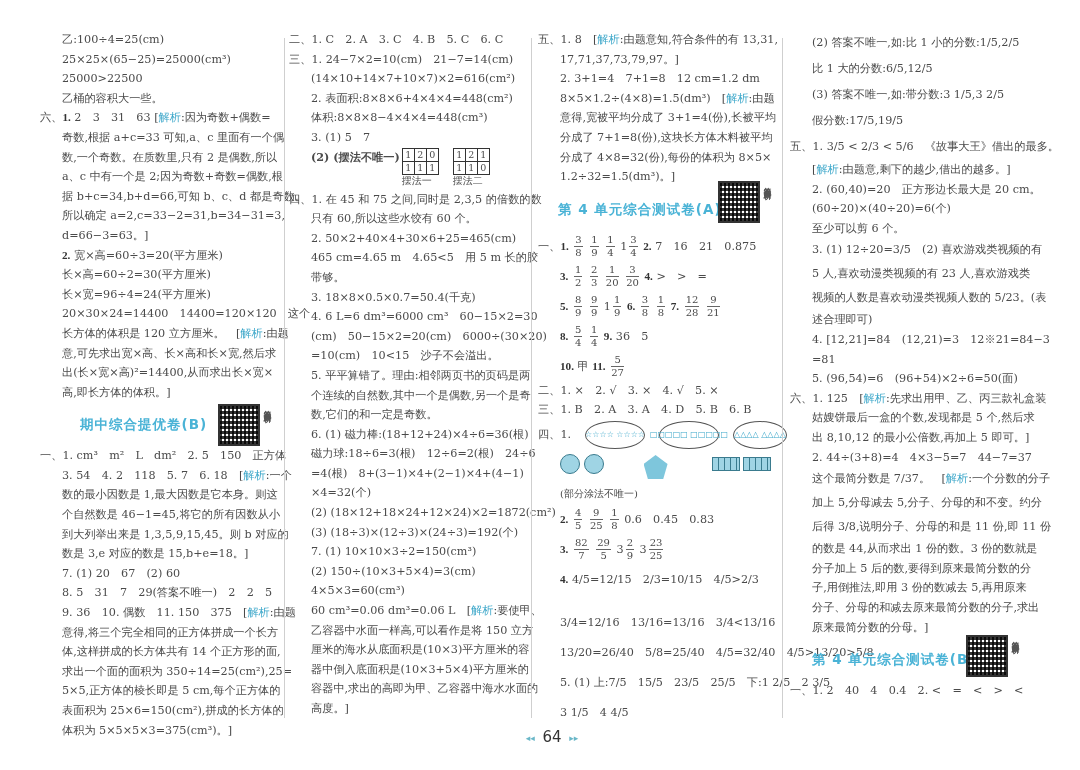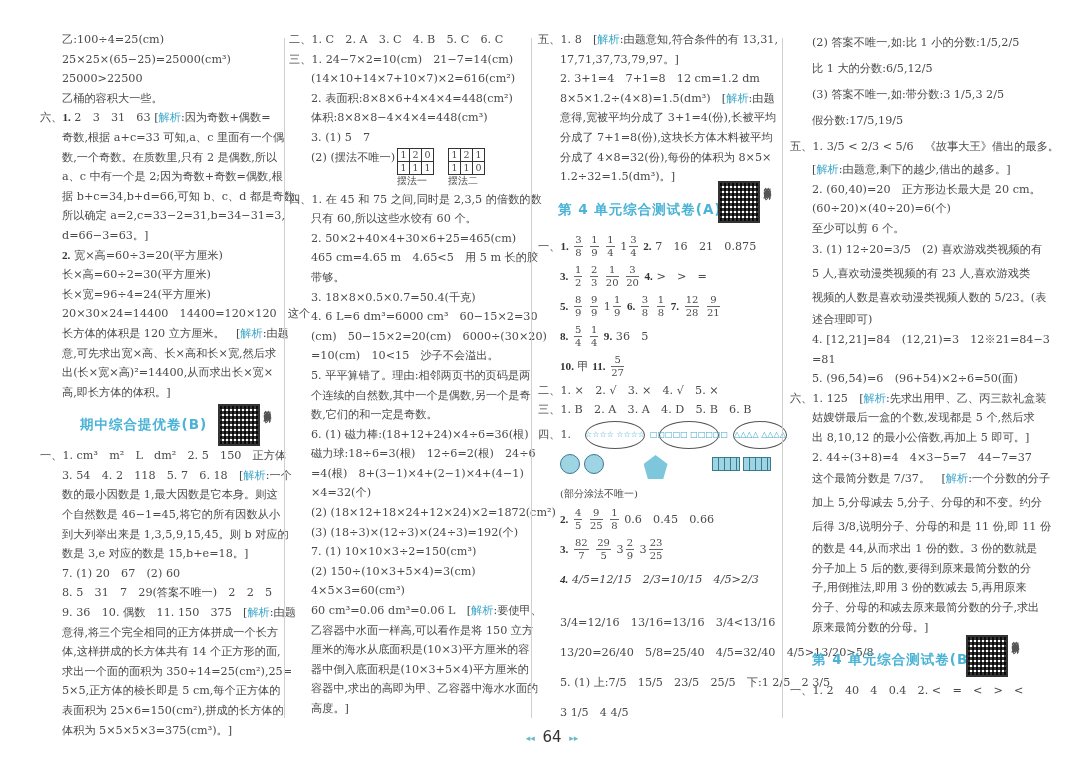--- a/index.html
+++ b/index.html
@@ -102,21 +102,21 @@
 <div class="divider" style="left:284px; height:680px;"></div>
 
 <div class="col col2">
   <div class="line">二、1. C　2. A　3. C　4. B　5. C　6. C</div>
   <div class="line"><span>三、1.</span> <span>24−7×2=10(cm)　21−7=14(cm)</span></div>
   <div class="line ind">(14×10+14×7+10×7)×2=616(cm²)</div>
   <div class="line ind">2. 表面积:8×8×6+4×4×4=448(cm²)</div>
   <div class="line ind">体积:8×8×8−4×4×4=448(cm³)</div>
   <div class="line ind">3. (1) 5　7</div>
   <div class="line ind" style="height:42px; display:flex; align-items:flex-start;">
-    <span style="margin-right:2px;">(2) (摆法不唯一)</span>
+    <span style="margin-right:2px;font-weight:bold;">(2) (摆法不唯一)</span>
     <div>
       <table class="grid-tbl">
         <tbody>
             <tr>
               <td>1</td>
               <td>2</td>
               <td>0</td>
             </tr>
         <tr>
               <td>1</td>
@@ -241,30 +241,30 @@
     <span><span class="circ"></span> <span class="circ"></span></span>
     <span class="penta" style="margin-left:18px;"></span>
     <span style="margin-left:22px;"><span class="rectgrid"></span> <span class="rectgrid"></span></span>
   </div>
   <div class="line ind" style="font-size:10px;">(部分涂法不唯一)</div>
   <div class="line ind" style="height:30px;line-height:30px;">
     <b class="n">2.</b>
     <span class="frac"><span class="num">4</span><span>5</span></span>
     <span class="frac"><span class="num">9</span><span>25</span></span>
     <span class="frac"><span class="num">1</span><span>8</span></span>
-    <span>0.6　0.45　0.66</span>
+    <span>0.6　0.45　0.83</span>
   </div>
   <div class="line ind" style="height:30px;line-height:30px;">
     <b class="n">3.</b>
     <span class="frac"><span class="num">82</span><span>7</span></span>
     <span class="frac"><span class="num">29</span><span>5</span></span>
     <span>3</span><span class="frac"><span class="num">2</span><span>9</span></span>
     <span>3</span><span class="frac"><span class="num">23</span><span>25</span></span>
   </div>
-  <div class="line ind" style="height:30px;line-height:30px;font-style:italic;"><b class="n">4.</b> <span>4/5=12/15　2/3=10/15　4/5&gt;2/3</span></div>
+  <div class="line ind" style="height:30px;line-height:30px;"><b class="n">4.</b> <span>4/5=12/15　2/3=10/15　4/5&gt;2/3</span></div>
   <div class="line ind" style="height:30px;line-height:30px;margin-top:14px;">3/4=12/16　13/16=13/16　3/4&lt;13/16</div>
   <div class="line ind" style="height:30px;line-height:30px;">13/20=26/40　5/8=25/40　4/5=32/40　4/5&gt;13/20&gt;5/8</div>
   <div class="line ind" style="height:30px;line-height:30px;">5. (1) 上:7/5　15/5　23/5　25/5　下:1 2/5　2 3/5</div>
   <div class="line ind" style="height:30px;line-height:30px;">3 1/5　4 4/5</div>
 </div>
 
 <div class="divider" style="left:782px; height:680px;"></div>
 
 <div class="col col4">
   <div class="line ind" style="height:26px;line-height:26px;">(2) 答案不唯一,如:比 1 小的分数:1/5,2/5</div>

